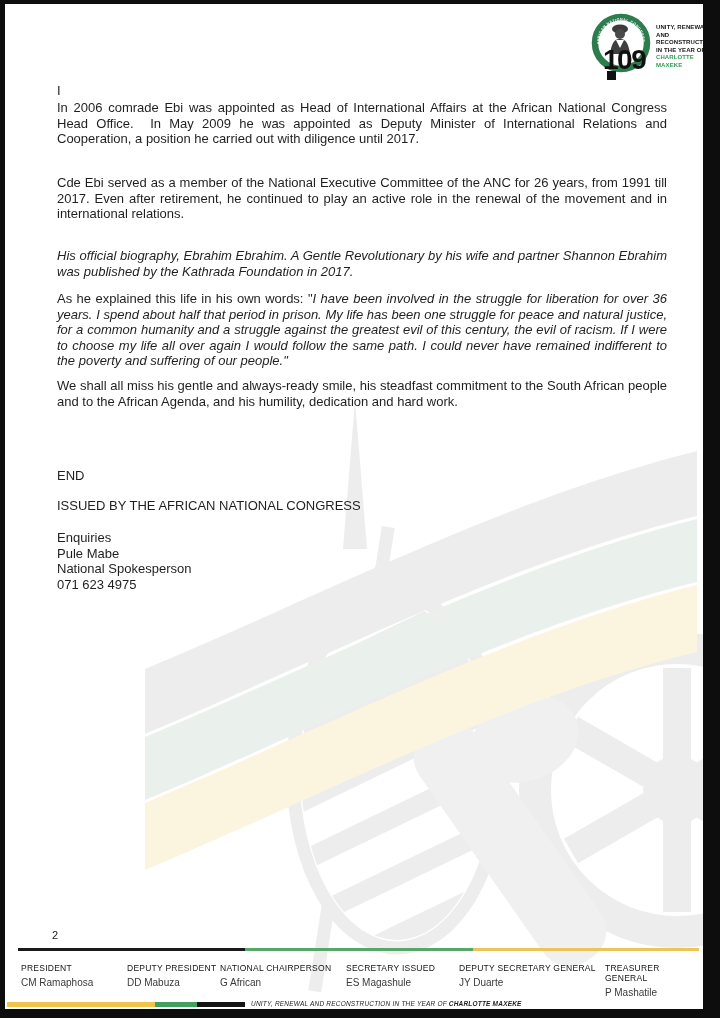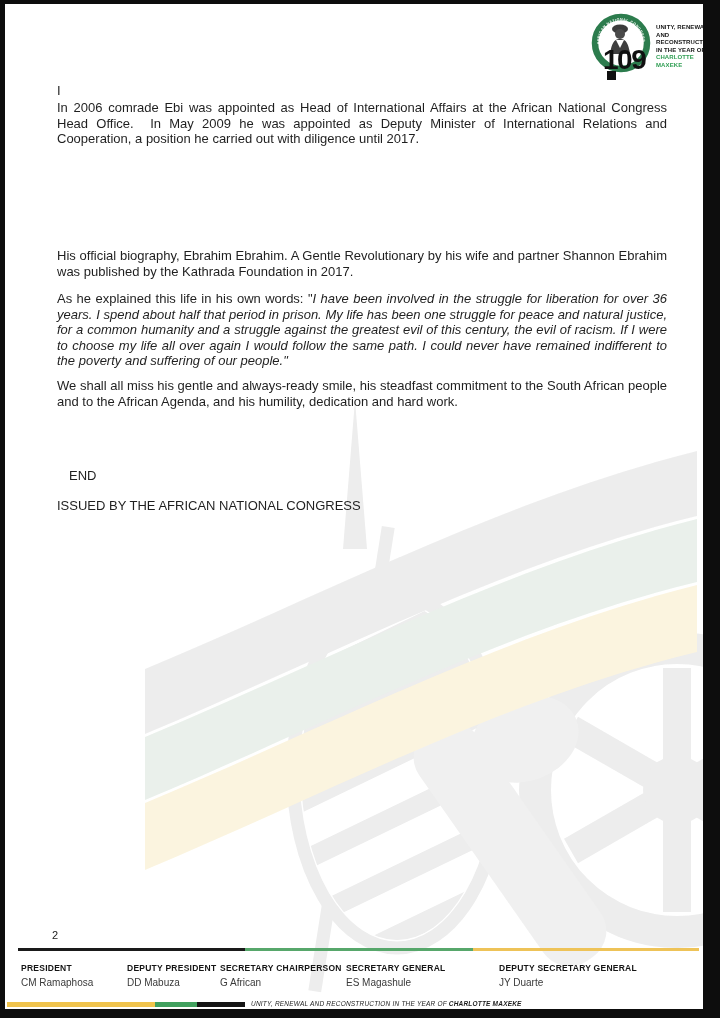--- a/index.html
+++ b/index.html
@@ -36,23 +36,23 @@
   .tagline .green{color:#2f9e53;}
 
   
   .page-num{position:absolute;left:47px;top:925px;font-size:11px;color:#222;}
   .divider-seg{position:absolute;top:944px;height:2.5px;}
   .seg-black{left:13px;width:227px;background:#1a1a1a;}
   .seg-green{left:240px;width:228px;background:#57a76b;}
   .seg-gold{left:468px;width:226px;background:#eec358;}
 
   .official{position:absolute;top:959px;}
-  .official .title{font-size:8.5px;font-weight:bold;letter-spacing:0.25px;color:#141414;margin-bottom:4px;}
+  .official .title{font-size:8.5px;font-weight:normal;letter-spacing:0.25px;color:#141414;margin-bottom:4px;}
   .official .name{font-size:10px;color:#3a3a3a;}
-  .o0{left:16px;}.o1{left:122px;}.o2{left:215px;}.o3{left:341px;}.o4{left:454px;margin-left:40px;}.o5{left:600px;}
+  .o0{left:16px;}.o1{left:122px;}.o2{left:215px;}.o3{left:341px;}.o4{left:454px;}.o5{left:600px;}
 
   .banner-stripe{position:absolute;top:998px;height:5px;}
   .bs-yellow{left:2px;width:148px;background:#f0c34c;}
   .bs-green{left:150px;width:42px;background:#41a05e;}
   .bs-black{left:192px;width:48px;background:#141414;}
   .banner-text{
     position:absolute;left:246px;top:996px;font-size:6.5px;font-style:italic;
     color:#1c1c1c;letter-spacing:0.2px;white-space:nowrap;
   }
   .banner-text b{font-weight:bold;}
@@ -129,51 +129,62 @@
       <div class="tagline">
         <div>UNITY, RENEWAL AND</div>
         <div>RECONSTRUCTION</div>
         <div>IN THE YEAR OF</div>
         <div class="green">CHARLOTTE MAXEKE</div>
       </div>
     </div>
 
     <div class="para noj" style="top:79px;">I</div>
     <div class="para" style="top:96px;">In 2006 comrade Ebi was appointed as Head of International Affairs at the African National Congress Head Office.&nbsp; In May 2009 he was appointed as Deputy Minister of International Relations and Cooperation, a position he carried out with diligence until 2017.</div>
-    <div class="para" style="top:244px;">His official biography, Ebrahim Ebrahim. A Gentle Revolutionary by his wife and partner Shannon Ebrahim was published by the Kathrada Foundation in 2017.</div>
+    <div class="para" style="top:171px;">Cde Ebi served as a member of the National Executive Committee of the ANC for 26 years, from 1991 till 2017. Even after retirement, he continued to play an active role in the renewal of the movement and in international relations.</div>
+    <div class="para" style="top:244px;font-style:italic;">His official biography, Ebrahim Ebrahim. A Gentle Revolutionary by his wife and partner Shannon Ebrahim was published by the Kathrada Foundation in 2017.</div>
     <div class="para" style="top:287px;"><span>As he explained this life in his own words: "</span><span class="quote-italic">I have been involved in the struggle for liberation for over 36 years. I spend about half that period in prison. My life has been one struggle for peace and natural justice, for a common humanity and a struggle against the greatest evil of this century, the evil of racism. If I were to choose my life all over again I would follow the same path. I could never have remained indifferent to the poverty and suffering of our people."</span></div>
     <div class="para" style="top:374px;">We shall all miss his gentle and always-ready smile, his steadfast commitment to the South African people and to the African Agenda, and his humility, dedication and hard work.</div>
-    <div class="para noj" style="top:464px;margin-left:12px;">END</div>
+    <div class="para noj" style="top:464px;">END</div>
     <div class="para noj" style="top:494px;">ISSUED BY THE AFRICAN NATIONAL CONGRESS</div>
 
+    <div class="para noj" style="top:526px;">
+      <div>Enquiries</div>
+      <div>Pule Mabe</div>
+      <div>National Spokesperson</div>
+      <div>071 623 4975</div>
+    </div>
 
     <div class="page-num">2</div>
     <div class="divider-seg seg-black"></div>
     <div class="divider-seg seg-green"></div>
     <div class="divider-seg seg-gold"></div>
 
     <div class="official o0">
       <div class="title">PRESIDENT</div>
       <div class="name">CM Ramaphosa</div>
     </div>
     <div class="official o1">
       <div class="title">DEPUTY PRESIDENT</div>
       <div class="name">DD Mabuza</div>
     </div>
     <div class="official o2">
-      <div class="title">SECRETARY CHAIRPERSON</div>
+      <div class="title">NATIONAL CHAIRPERSON</div>
       <div class="name">G African</div>
     </div>
     <div class="official o3">
-      <div class="title">SECRETARY GENERAL</div>
+      <div class="title">SECRETARY ISSUED</div>
       <div class="name">ES Magashule</div>
     </div>
     <div class="official o4">
       <div class="title">DEPUTY SECRETARY GENERAL</div>
       <div class="name">JY Duarte</div>
+    </div>
+    <div class="official o5">
+      <div class="title">TREASURER GENERAL</div>
+      <div class="name">P Mashatile</div>
     </div>
 
     <div class="banner-stripe bs-yellow"></div>
     <div class="banner-stripe bs-green"></div>
     <div class="banner-stripe bs-black"></div>
     <div class="banner-text"><span>UNITY, RENEWAL AND RECONSTRUCTION IN THE YEAR OF </span><b>CHARLOTTE MAXEKE</b></div>
 
   </div>
 </div>
 

